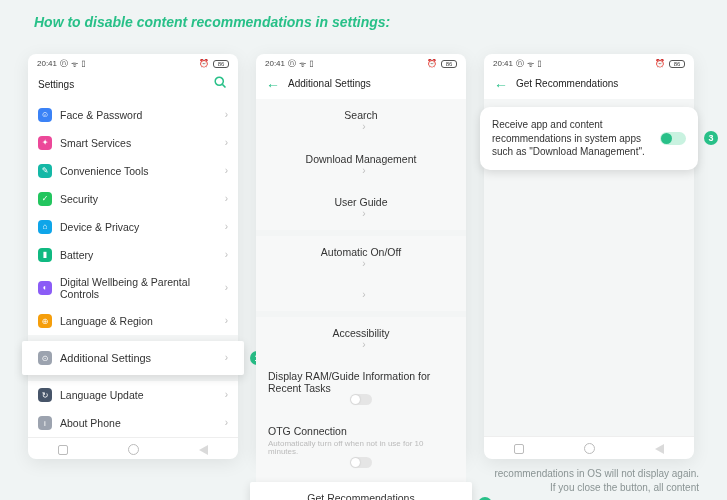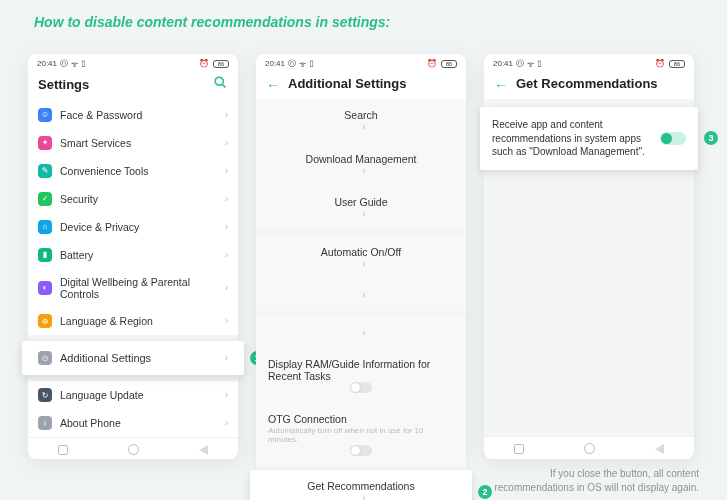--- a/index.html
+++ b/index.html
@@ -41,21 +41,21 @@
     padding: 4px 9px 2px 9px;
     font-size: 8px;
     color: #444;
   }
   .status-left { display:flex; align-items:center; gap:3px; }
   .status-right { display:flex; align-items:center; gap:4px; }
   .batt { border:1px solid #555; border-radius:3px; width:16px; height:8px; position:relative; display:flex; align-items:center; justify-content:center; font-size:6px;}
   .header-row {
     display:flex; align-items:center; padding: 4px 10px 8px 10px;
   }
-  .header-title { font-size: 13px; font-weight:700; color:#222; }
+  .header-title { font-size: 10px; font-weight:400; color:#222; }
   .header-search { margin-left:auto; color:#28c088; font-size:14px; }
   .back-arrow { color:#28c088; font-size:14px; margin-right:8px; font-weight:600;}
   .list { flex:1; display:flex; flex-direction:column; font-size:10.5px; color:#333;}
   .item {
     display:flex; align-items:center;
     padding: 7px 10px;
     line-height:1.15;
   }
   .item .label { flex:1; }
   .item .sub { font-size:8px; color:#bbb; display:block; margin-top:2px; line-height:1.1;}
@@ -103,21 +103,21 @@
     display:flex; justify-content:space-around; align-items:center;
     padding:6px 0 5px 0;
     color:#bbb; font-size:11px;
   }
   .nav-bar .sq{width:10px;height:10px;border:1.2px solid #bbb;border-radius:2px;}
   .nav-bar .circ{width:11px;height:11px;border:1.2px solid #bbb;border-radius:50%;}
   .nav-bar .tri{width:0;height:0;border-top:5.5px solid transparent;border-bottom:5.5px solid transparent;border-right:9px solid #bbb; opacity:.55;}
   .phone3 .card {
     background:#fff; margin:4px -4px; padding:11px 12px;
     box-shadow:0 3px 10px rgba(0,0,0,.12);
-    border-radius:2px;
+    border-radius:10px;
     display:flex; align-items:center; gap:10px;
     font-size:10px; line-height:1.35; color:#333;
     position:relative;
   }
   .phone3-body{ background:#f4f6f6; flex:1; padding-top:4px;}
   .bottom-note{
     position:absolute; right:28px; bottom:6px;
     text-align:right; font-size:10px; color:#8a9494; line-height:1.35;
   }
   .dim { color:#cfcfcf;}
@@ -251,20 +251,21 @@
         <div class="divider"></div>
         <div class="item">
           <span class="label">Automatic On/Off</span>
           <span class="chev">›</span>
         </div>
         <div class="item">
           <span class="chev">›</span>
         </div>
         <div class="divider"></div>
         <div class="item">
+          <span class="label">Accessibility</span>
           <span class="chev">›</span>
         </div>
         <div class="item">
           <span class="label">Display RAM/Guide Information for Recent Tasks</span>
           <span class="toggle-pill"></span>
         </div>
         <div class="item">
           <span class="label">OTG Connection<span class="sub">Automatically turn off when not in use for 10 minutes.</span></span>
           <span class="toggle-pill"></span>
         </div>
@@ -312,15 +313,15 @@
     <div class="nav-bar">
       <span class="sq"></span>
       <span class="circ"></span>
       <span class="tri"></span>
     </div>
   </div>
 
 </div>
 
 <div class="bottom-note">
+  <div>recommendations in OS will not display again.</div>
   <div>If you close the button, all content</div>
-  <div>recommendations in OS will not display again.</div>
 </div>
 
 </body></html>

